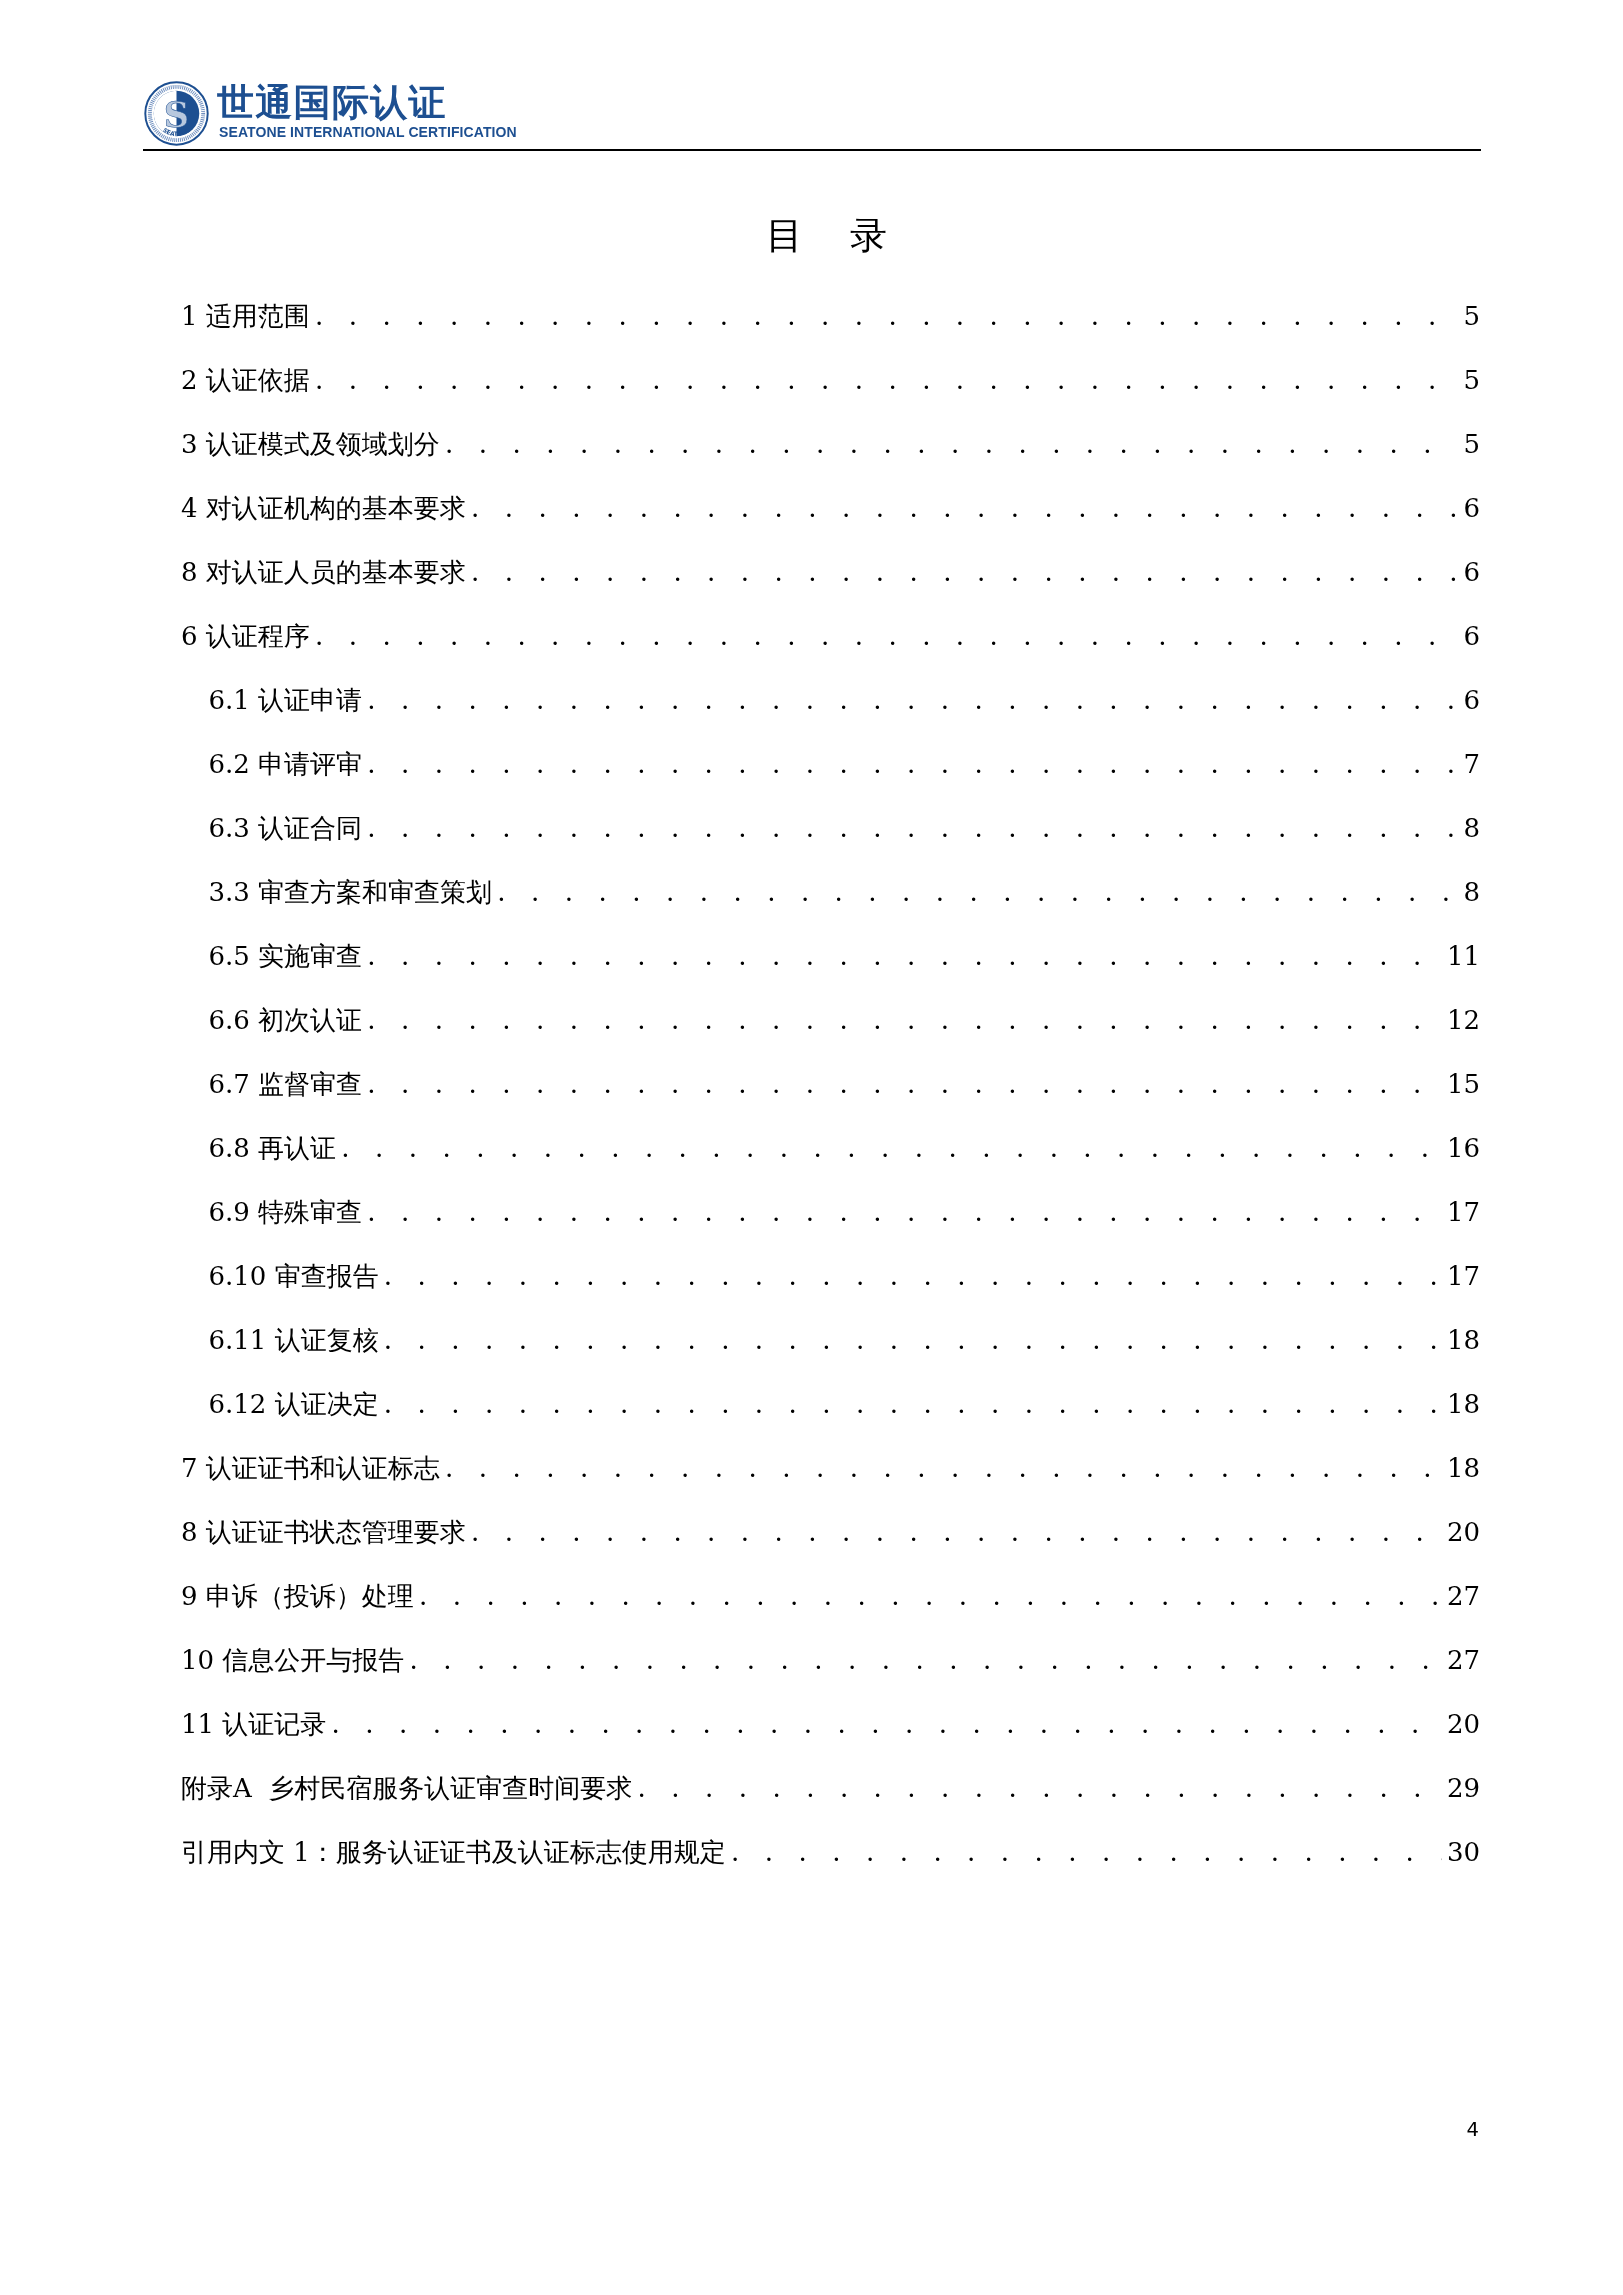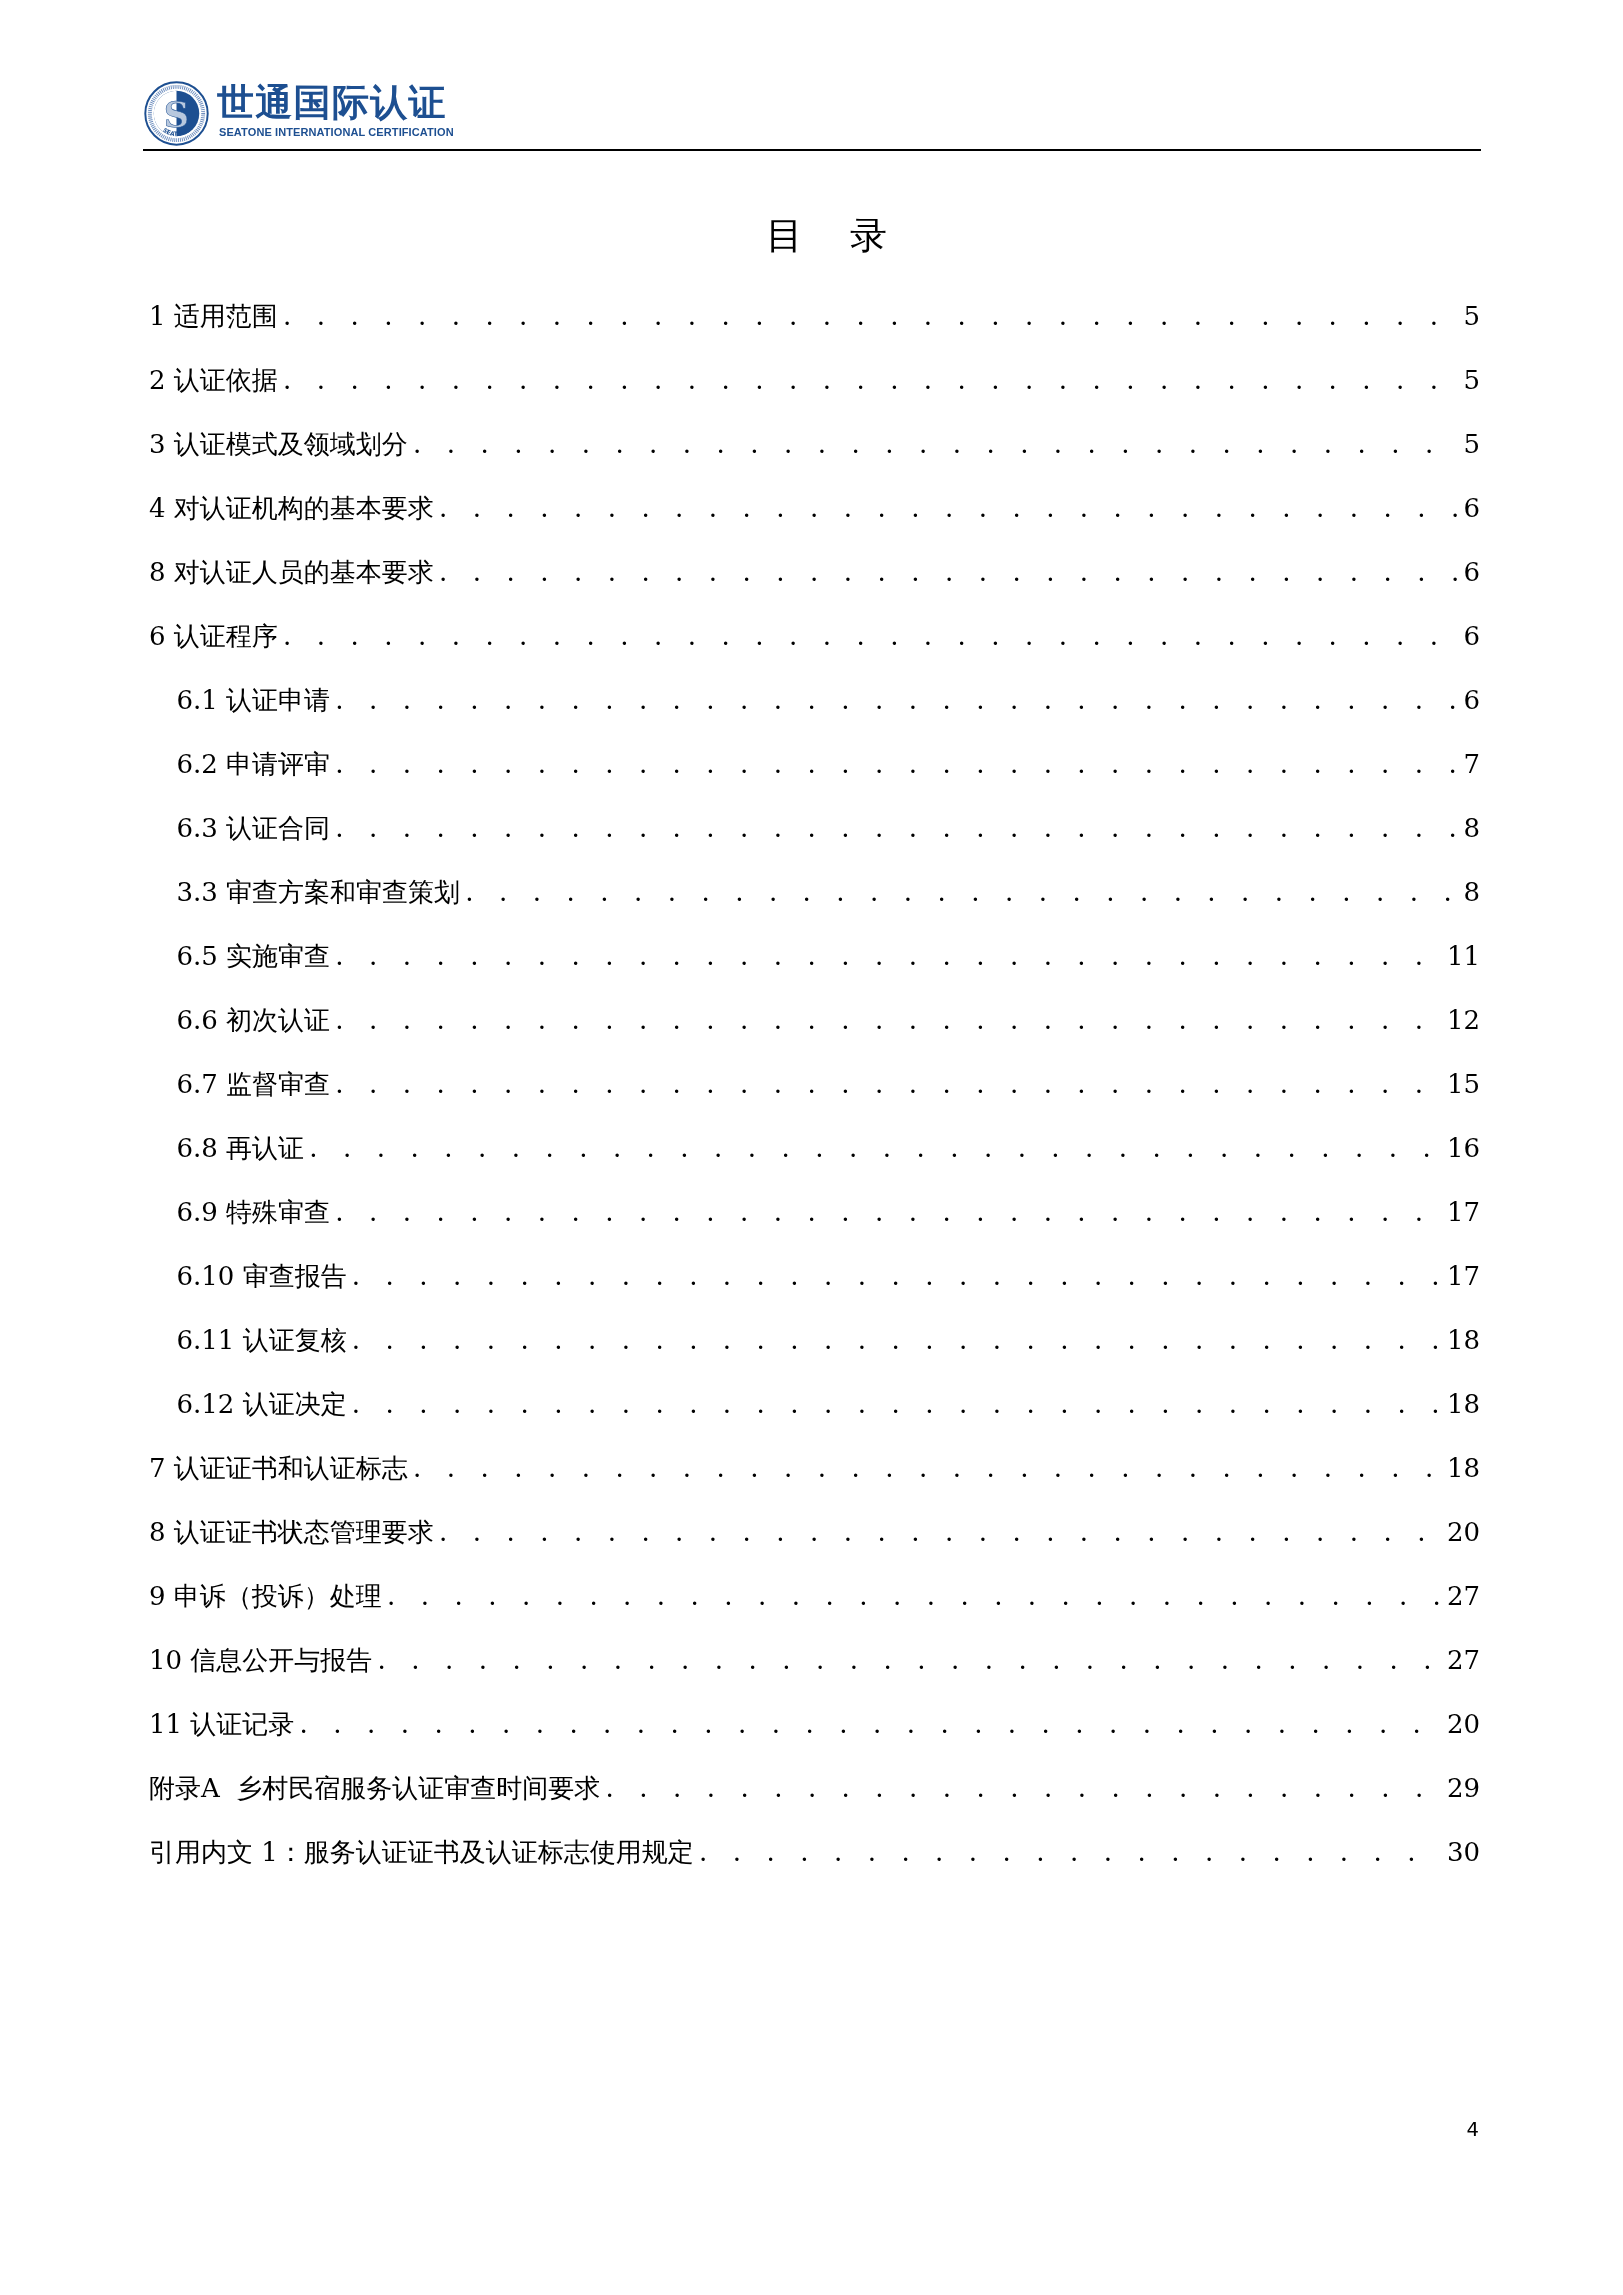--- a/index.html
+++ b/index.html
@@ -40,21 +40,21 @@
       letter-spacing: 1.3px;
       line-height: 42px;
       white-space: nowrap;
     }
     .brand-en {
       position: absolute;
       left: 75px;
       top: 50px;
       font-family: "Liberation Sans", "DejaVu Sans", sans-serif;
       font-weight: bold;
-      font-size: 11px;
+      font-size: 14px;
       letter-spacing: 0.1px;
       line-height: 11.8px;
       white-space: nowrap;
     }
     .header-rule {
       position: absolute;
       left: 143px;
       top: 149px;
       width: 1338px;
       height: 2px;
@@ -86,20 +86,21 @@
     .toc-entry {
       display: flex;
       align-items: baseline;
       height: 64px;
       font-size: 26px;
       line-height: 37px;
       white-space: nowrap;
       text-decoration: none;
       color: #000;
       cursor: pointer;
+      margin-left: 32px;
     }
     .toc-entry.level-2 {
       padding-left: 27.5px;
     }
     .toc-label {
       flex: 0 0 auto;
       padding-right: 5.2px;
     }
     .toc-leader {
       flex: 1 1 auto;

